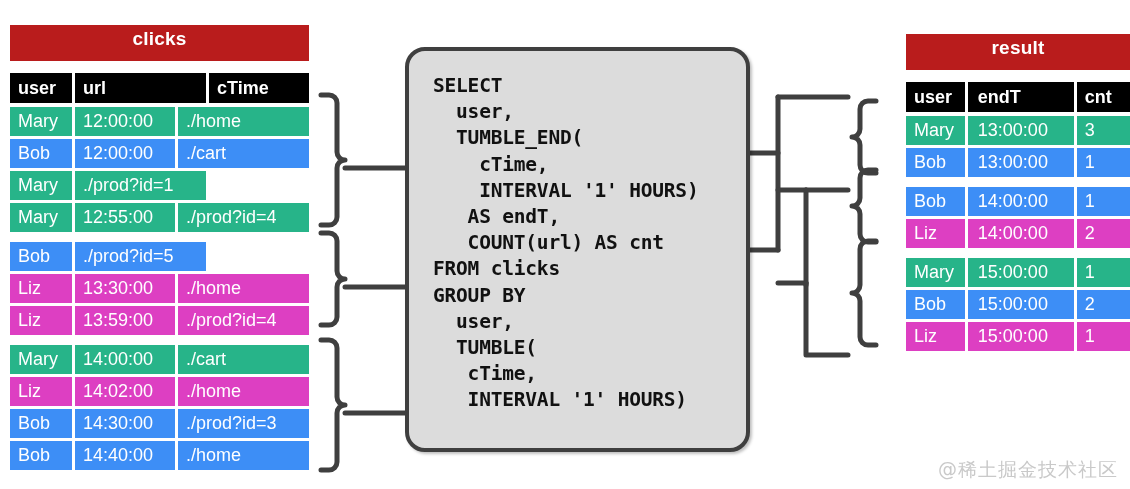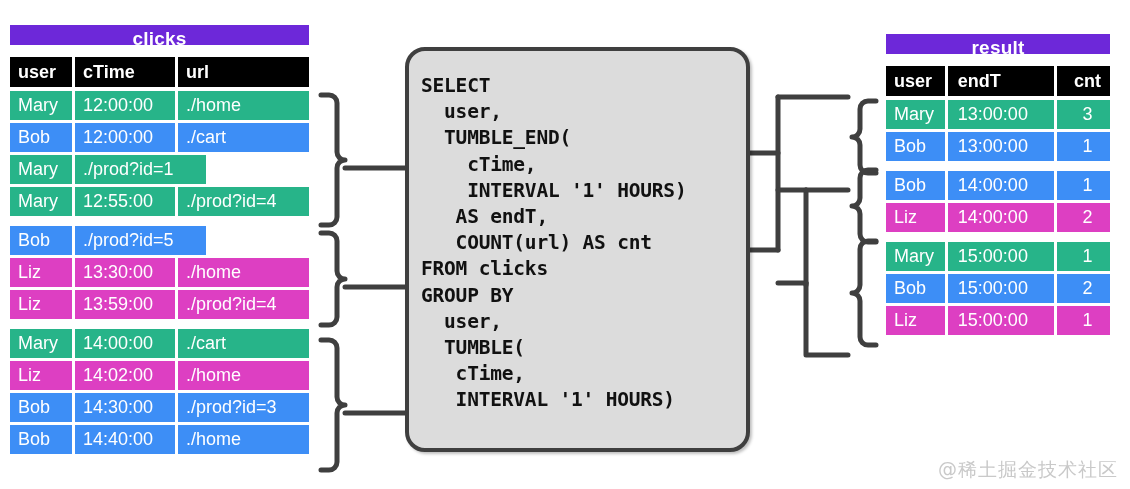--- a/index.html
+++ b/index.html
@@ -8,23 +8,23 @@
     background:#ffffff;
     font-family:"Liberation Sans", sans-serif;
     overflow:hidden;
     position:relative;
   }
   #stage{position:absolute;left:0;top:0;width:1130px;height:489px;}
 
   
   .tbl{position:absolute;}
   .tbl-title{
-    background:#6d28d9;color:#fff;
+    background:#b91c1c;color:#fff;
     font-weight:bold;text-align:center;
-    font-size:19px;line-height:28px;height:20px;
+    font-size:19px;line-height:28px;height:36px;
     letter-spacing:.2px;
   }
   .hdr-row{display:flex;margin-top:12px;height:30px;}
   .hdr-cell{
     background:#000;color:#fff;font-weight:bold;
     font-size:18px;line-height:30px;
     padding-left:8px;box-sizing:border-box;
     margin-right:3px;
   }
   .hdr-cell:last-child{margin-right:0;}
@@ -43,38 +43,38 @@
   .c-pink  .cell{background:#dd3fc2;}
 
   
   #clicks{left:10px;top:25px;width:299px;}
   #clicks .tbl-title{width:299px;}
   #clicks .hdr-cell.k0,#clicks .cell.k0{width:62px;}
   #clicks .hdr-cell.k1,#clicks .cell.k1{width:100px;}
   #clicks .hdr-cell.k2,#clicks .cell.k2{width:131px;}
 
   
-  #result{left:886px;top:34px;width:224px;}
+  #result{left:906px;top:34px;width:224px;}
   #result .tbl-title{width:224px;}
   #result .hdr-cell.k0,#result .cell.k0{width:62px;}
   #result .hdr-cell.k1,#result .cell.k1{width:112px;padding-left:10px;}
-  #result .hdr-cell.k2,#result .cell.k2{width:56px;text-align:center;}
+  #result .hdr-cell.k2,#result .cell.k2{width:56px;}
 
   
   #sqlbox{
     position:absolute;left:405px;top:47px;
     width:345px;height:405px;
     background:#dcdcdc;
     border:4px solid #3f3f3f;
     border-radius:20px;
     box-sizing:border-box;
     box-shadow:2px 2px 3px rgba(0,0,0,.25);
   }
   #sqlcode{
-    margin:0;padding:22px 0 0 12px;
+    margin:0;padding:22px 0 0 24px;
     font-family:"DejaVu Sans Mono","Liberation Mono",monospace;
     font-size:19.5px;line-height:26.2px;
     color:#111;font-weight:bold;white-space:pre;
     letter-spacing:-0.2px;
   }
 
   
   #wires{position:absolute;left:0;top:0;width:1130px;height:489px;pointer-events:none;}
 
   
@@ -116,22 +116,22 @@
       <path d="M876 101 h-8 a8 8 0 0 0 -8 8 v20 a8 8 0 0 1 -8 8 a8 8 0 0 1 8 8 v20 a8 8 0 0 0 8 8 h8"></path>
       <path d="M876 170 h-8 a8 8 0 0 0 -8 8 v20 a8 8 0 0 1 -8 8 a8 8 0 0 1 8 8 v20 a8 8 0 0 0 8 8 h8"></path>
       <path d="M876 241 h-8 a8 8 0 0 0 -8 8 v36 a8 8 0 0 1 -8 8 a8 8 0 0 1 8 8 v36 a8 8 0 0 0 8 8 h8"></path>
     </g>
   </svg>
 
   <div class="tbl" id="clicks">
     <div class="tbl-title">clicks</div>
     <div class="hdr-row">
       <div class="hdr-cell k0">user</div>
+      <div class="hdr-cell k2">url</div>
       <div class="hdr-cell k1">cTime</div>
-      <div class="hdr-cell k2">url</div>
     </div>
     <div id="clicks-body">
         <div class="grp">
           <div class="row c-green">
             <div class="cell k0">Mary</div>
             <div class="cell k1">12:00:00</div>
             <div class="cell k2">./home</div>
           </div>
           <div class="row c-blue">
             <div class="cell k0">Bob</div>

